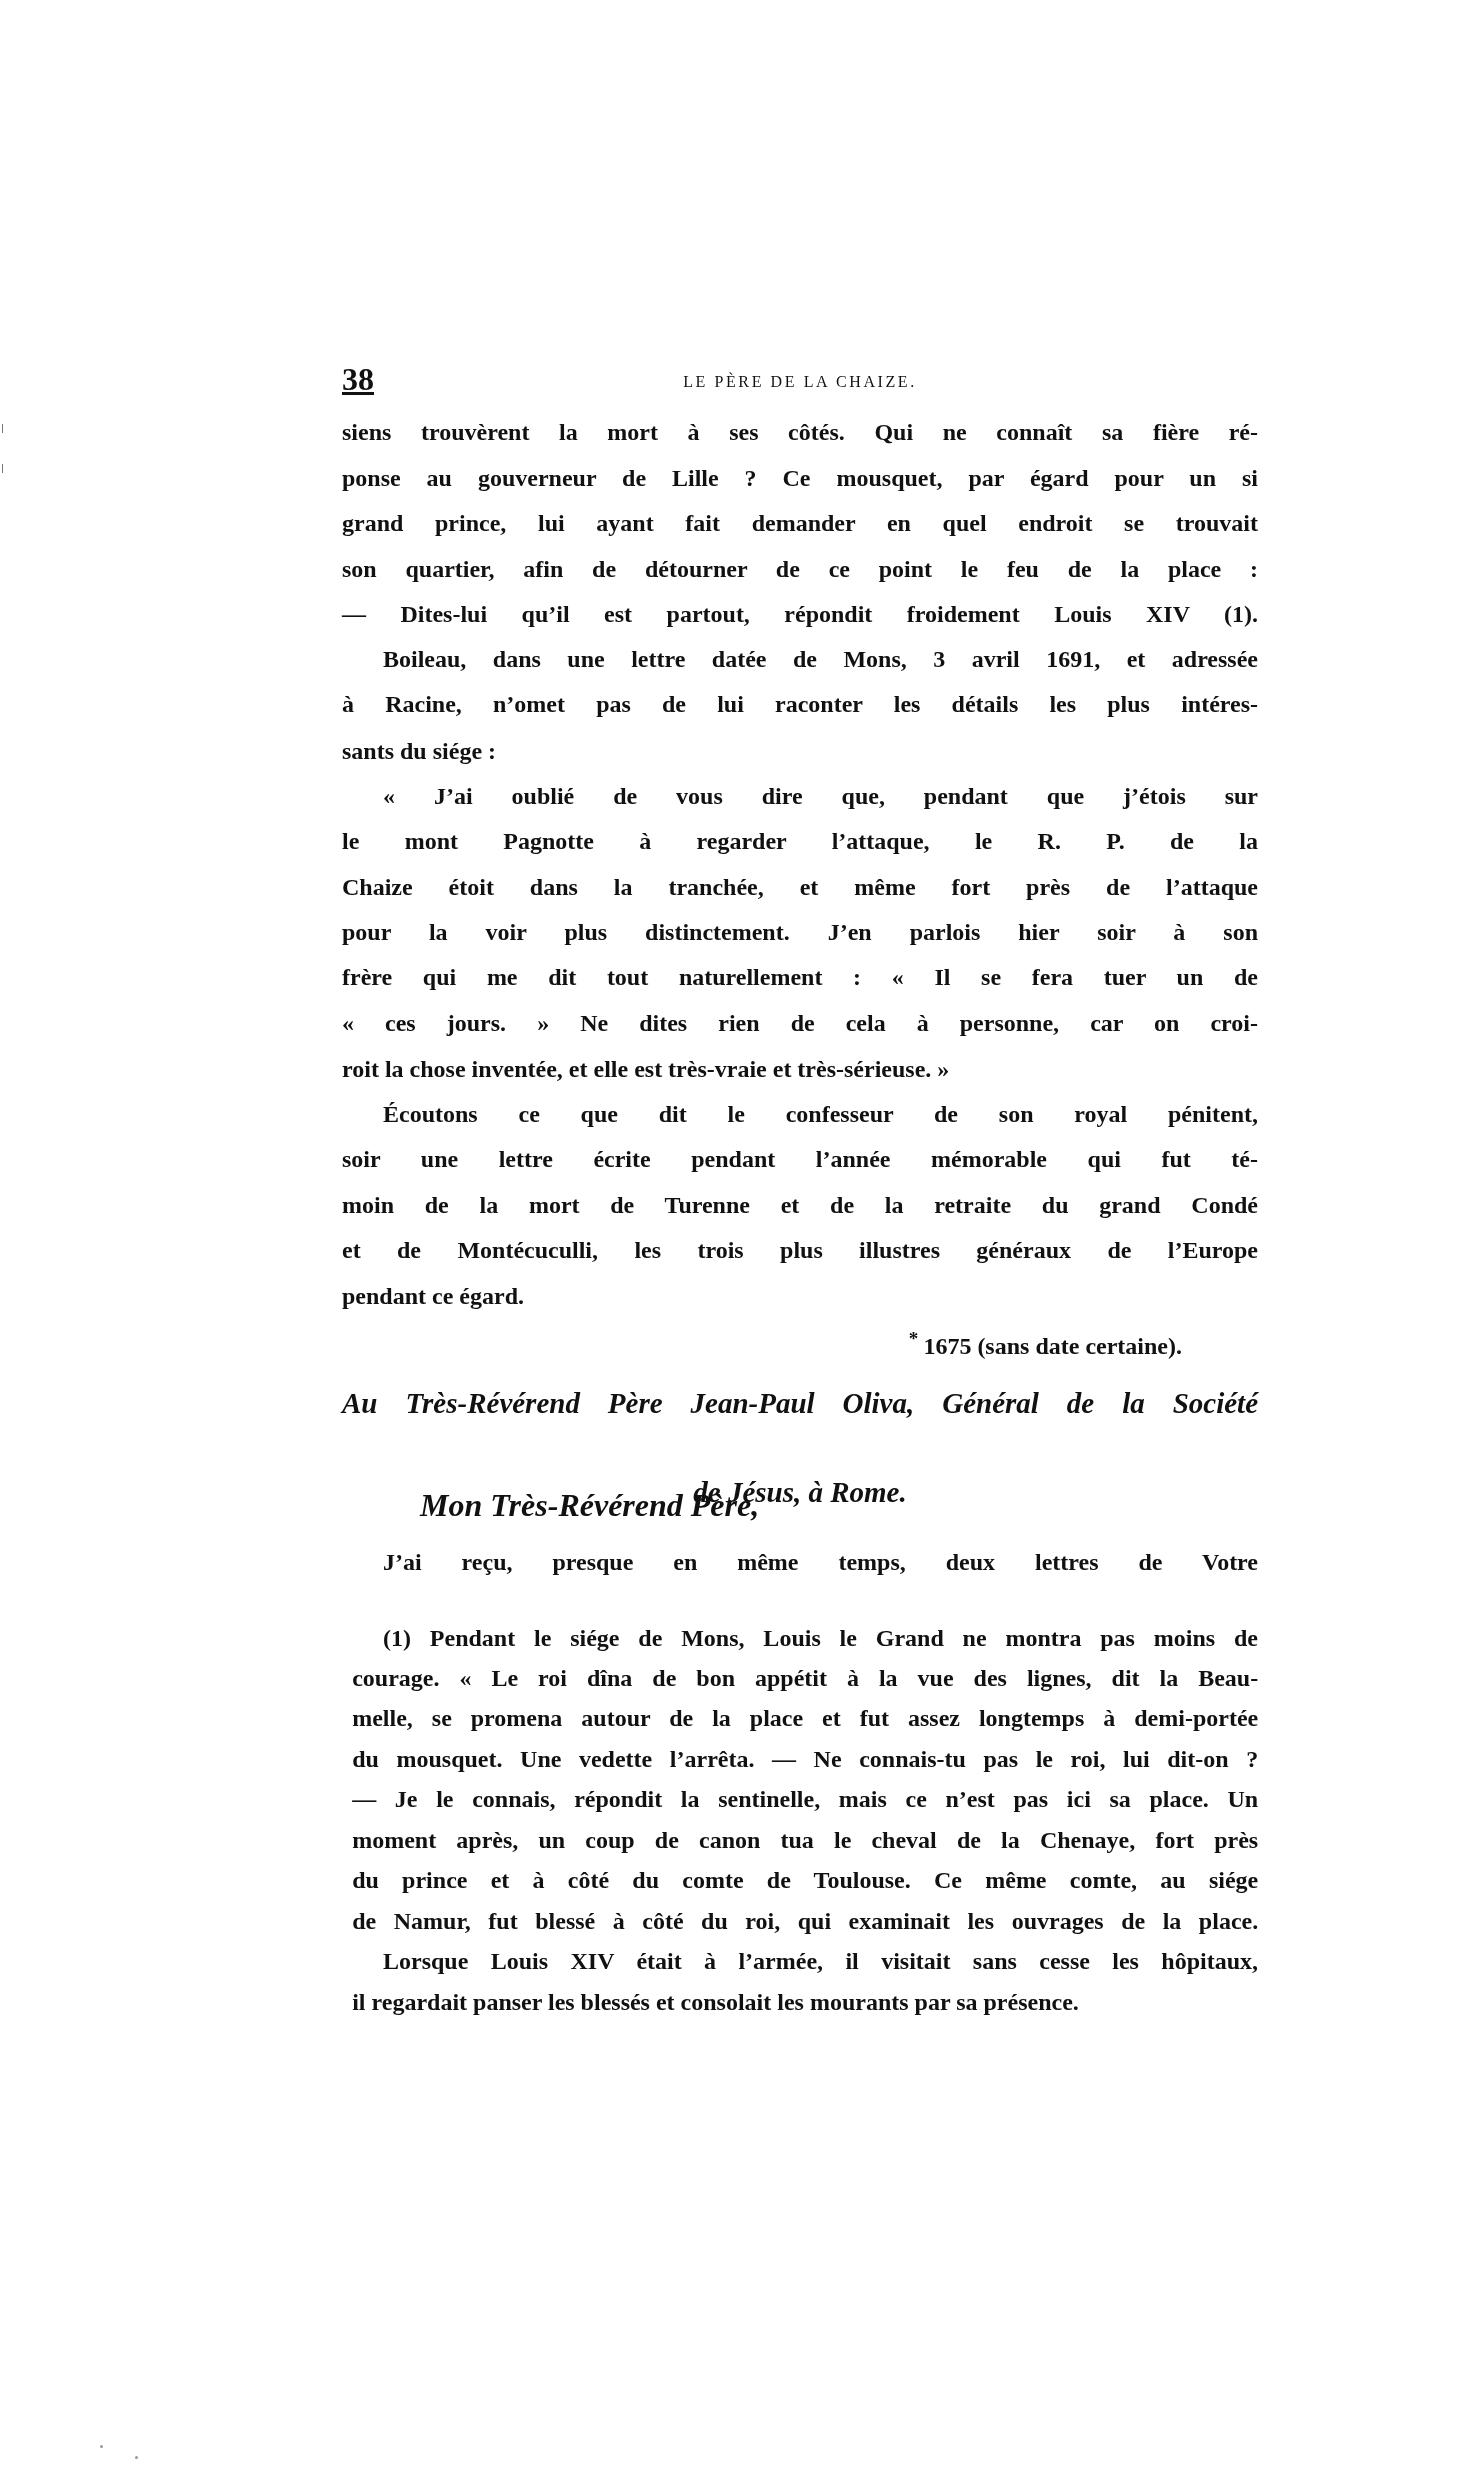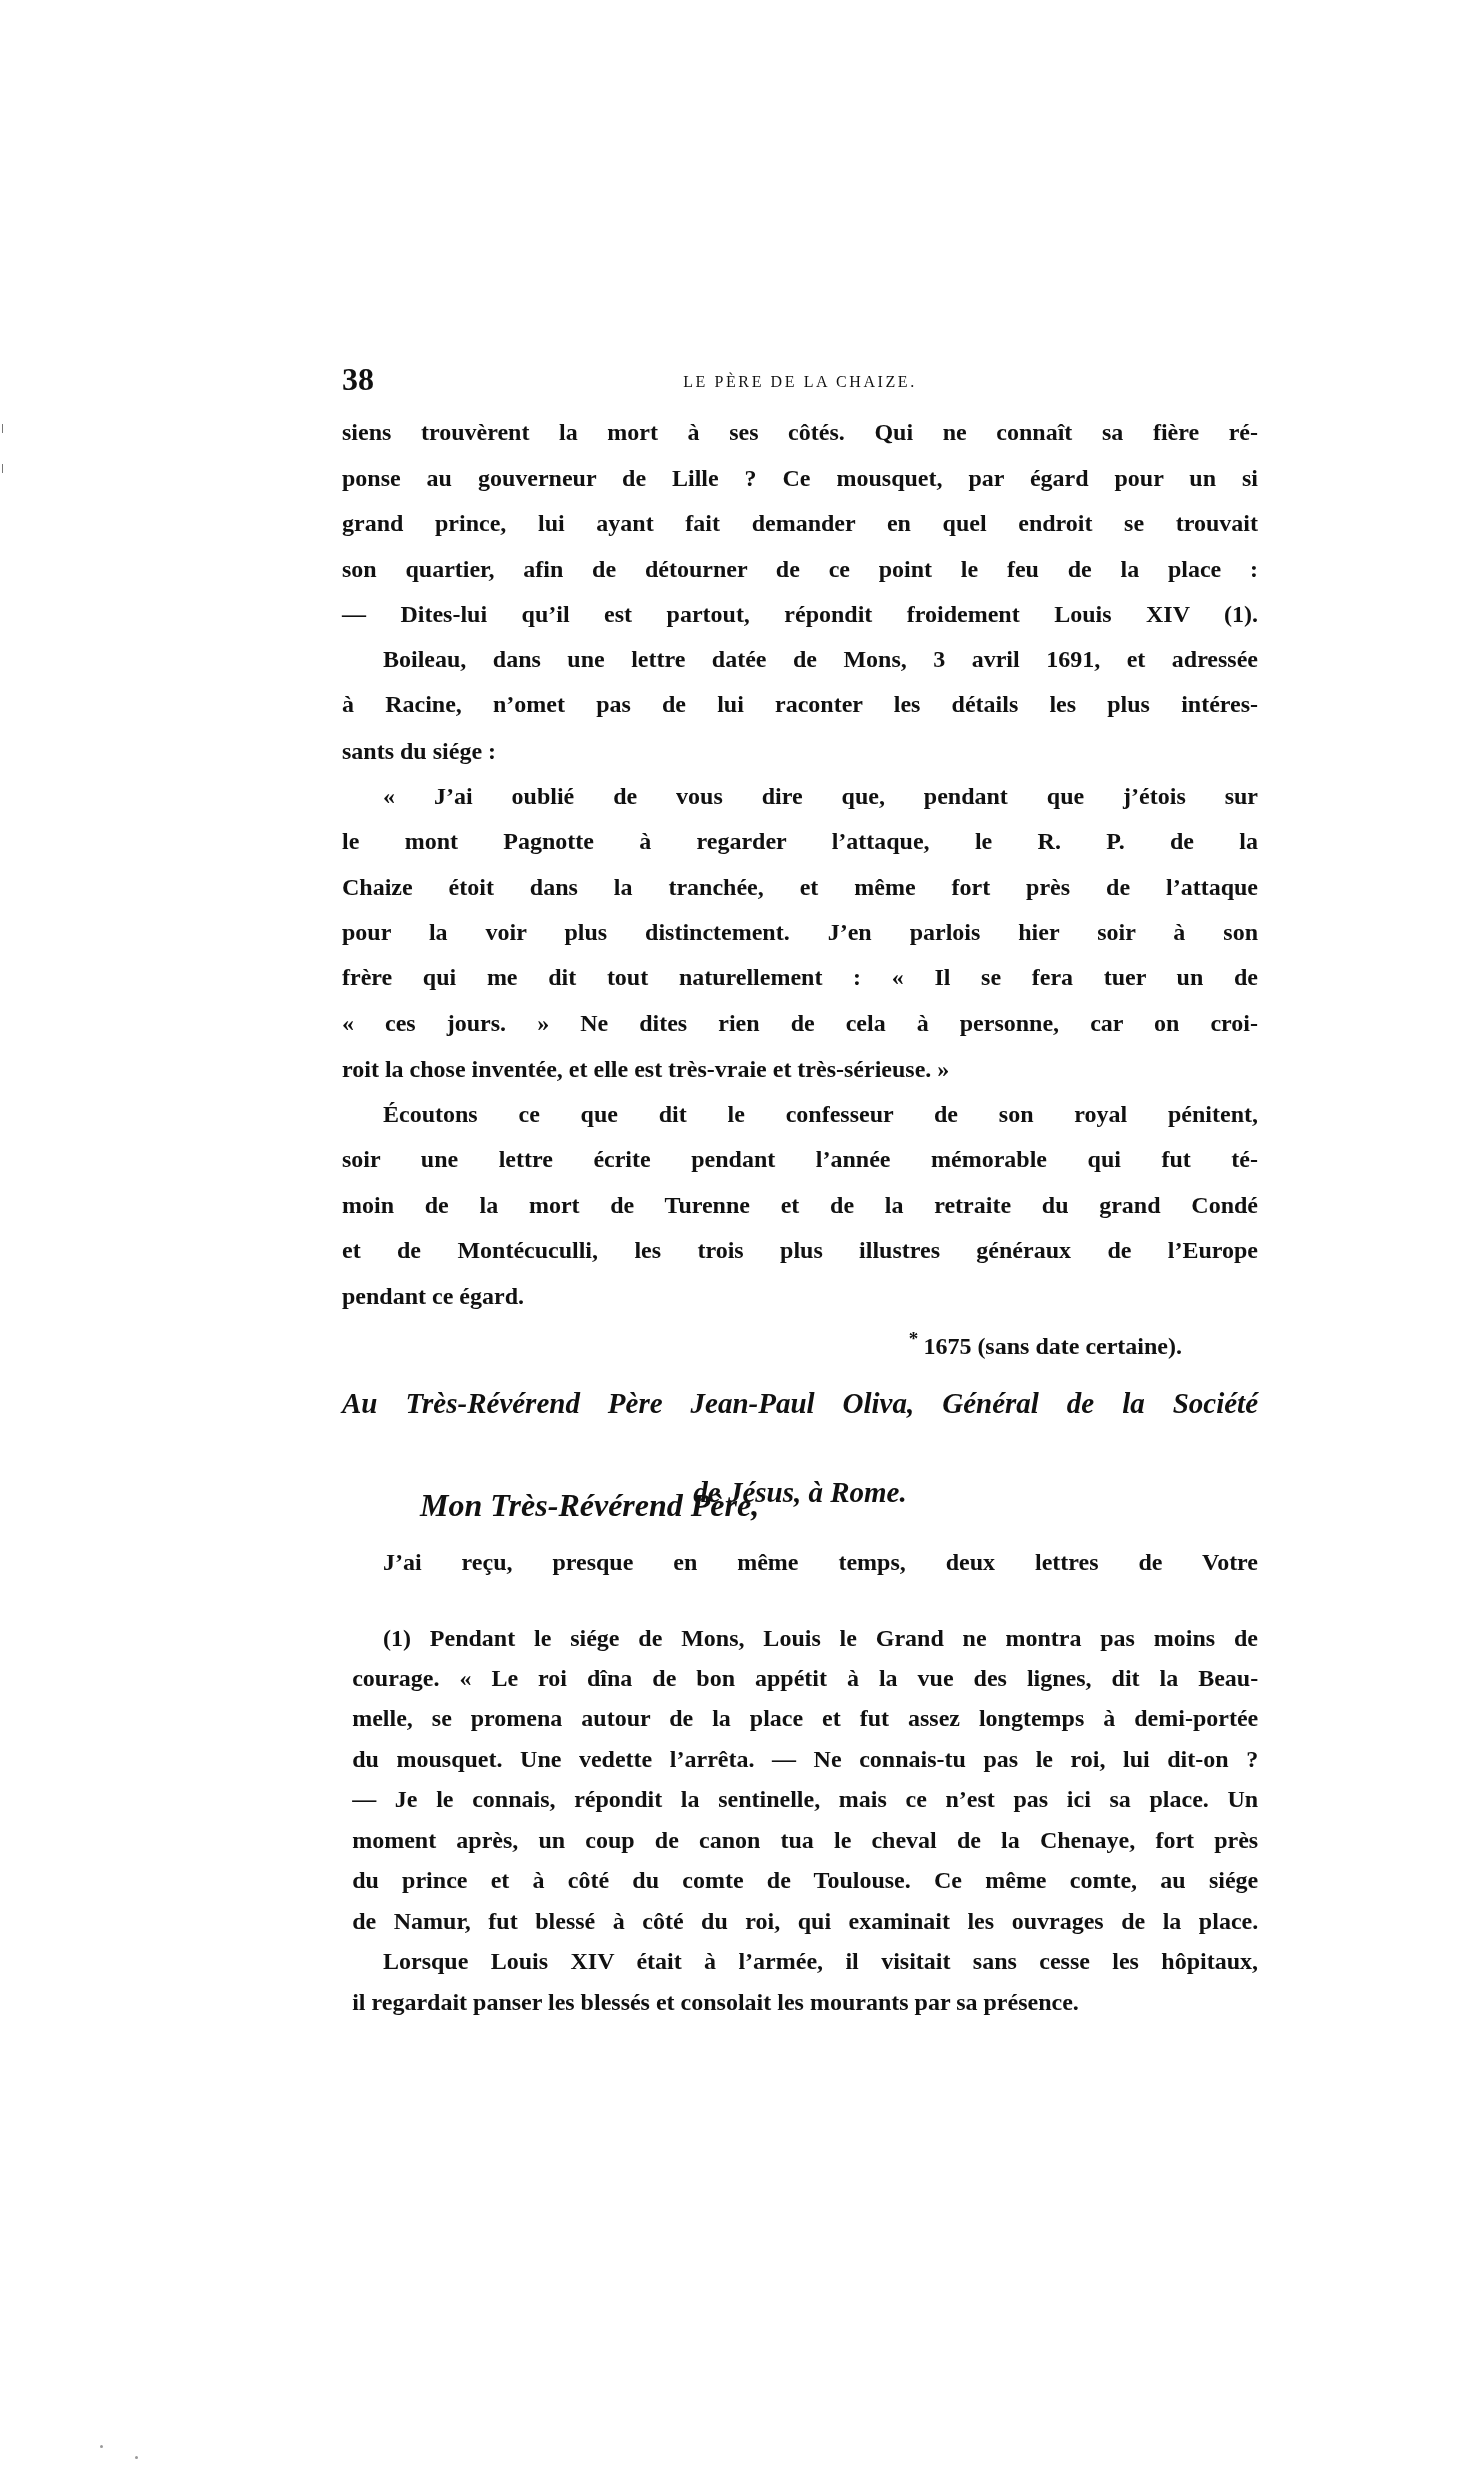--- a/index.html
+++ b/index.html
@@ -1,21 +1,21 @@
 <!DOCTYPE html>
 <html style="font-size:13.6px"><head>
 <meta charset="utf-8">
 <style>
   html, body { margin: 0; padding: 0; background: #ffffff; }
   body { width: 1477px; height: 2487px; position: relative; overflow: hidden; color: #111111;
          font-family: "Liberation Serif", "DejaVu Serif", serif; }
   .page { position: absolute; left: 0; top: 0; width: 1477px; height: 2487px; background: #ffffff; }
   .col { position: absolute; left: 342px; width: 916px; }
   .running-head { position: absolute; left: 342px; width: 916px; top: 362px; height: 34px; }
-  .page-number { position: absolute; left: 0; top: 0; font-size: 32px; font-weight: bold; line-height: 34px; }
+  .page-number { position: absolute; left: 0; top: 0; font-size: 32px; font-weight: bold; line-height: 34px; text-decoration: underline; }
   .head-title { position: absolute; left: 0; right: 0; top: 5.1px; text-align: center; font-size: 16px; letter-spacing: 2.6px; line-height: 29px; }
   .line { position: absolute; left: 0; width: 916px; white-space: nowrap; font-size: 24px; font-weight: bold;
           line-height: 34px; height: 34px; text-align: justify; text-align-last: justify; }
   .line.last { text-align-last: left; }
   .line.indent { left: 41px; width: 875px; }
   .dateline { position: absolute; left: 0; width: 840px; text-align: right; font-size: 24px; font-weight: bold; line-height: 29px; }
   .dateline .star { font-size: 19px; vertical-align: super; margin-right: 5.1px; }
   .address { position: absolute; left: 0; width: 916px; font-style: italic; font-weight: bold; font-size: 29px; line-height: 34px; white-space: nowrap; }
   .address.l1 { text-align: justify; text-align-last: justify; }
   .address.l2 { text-align: center; margin-top: 46px; }

